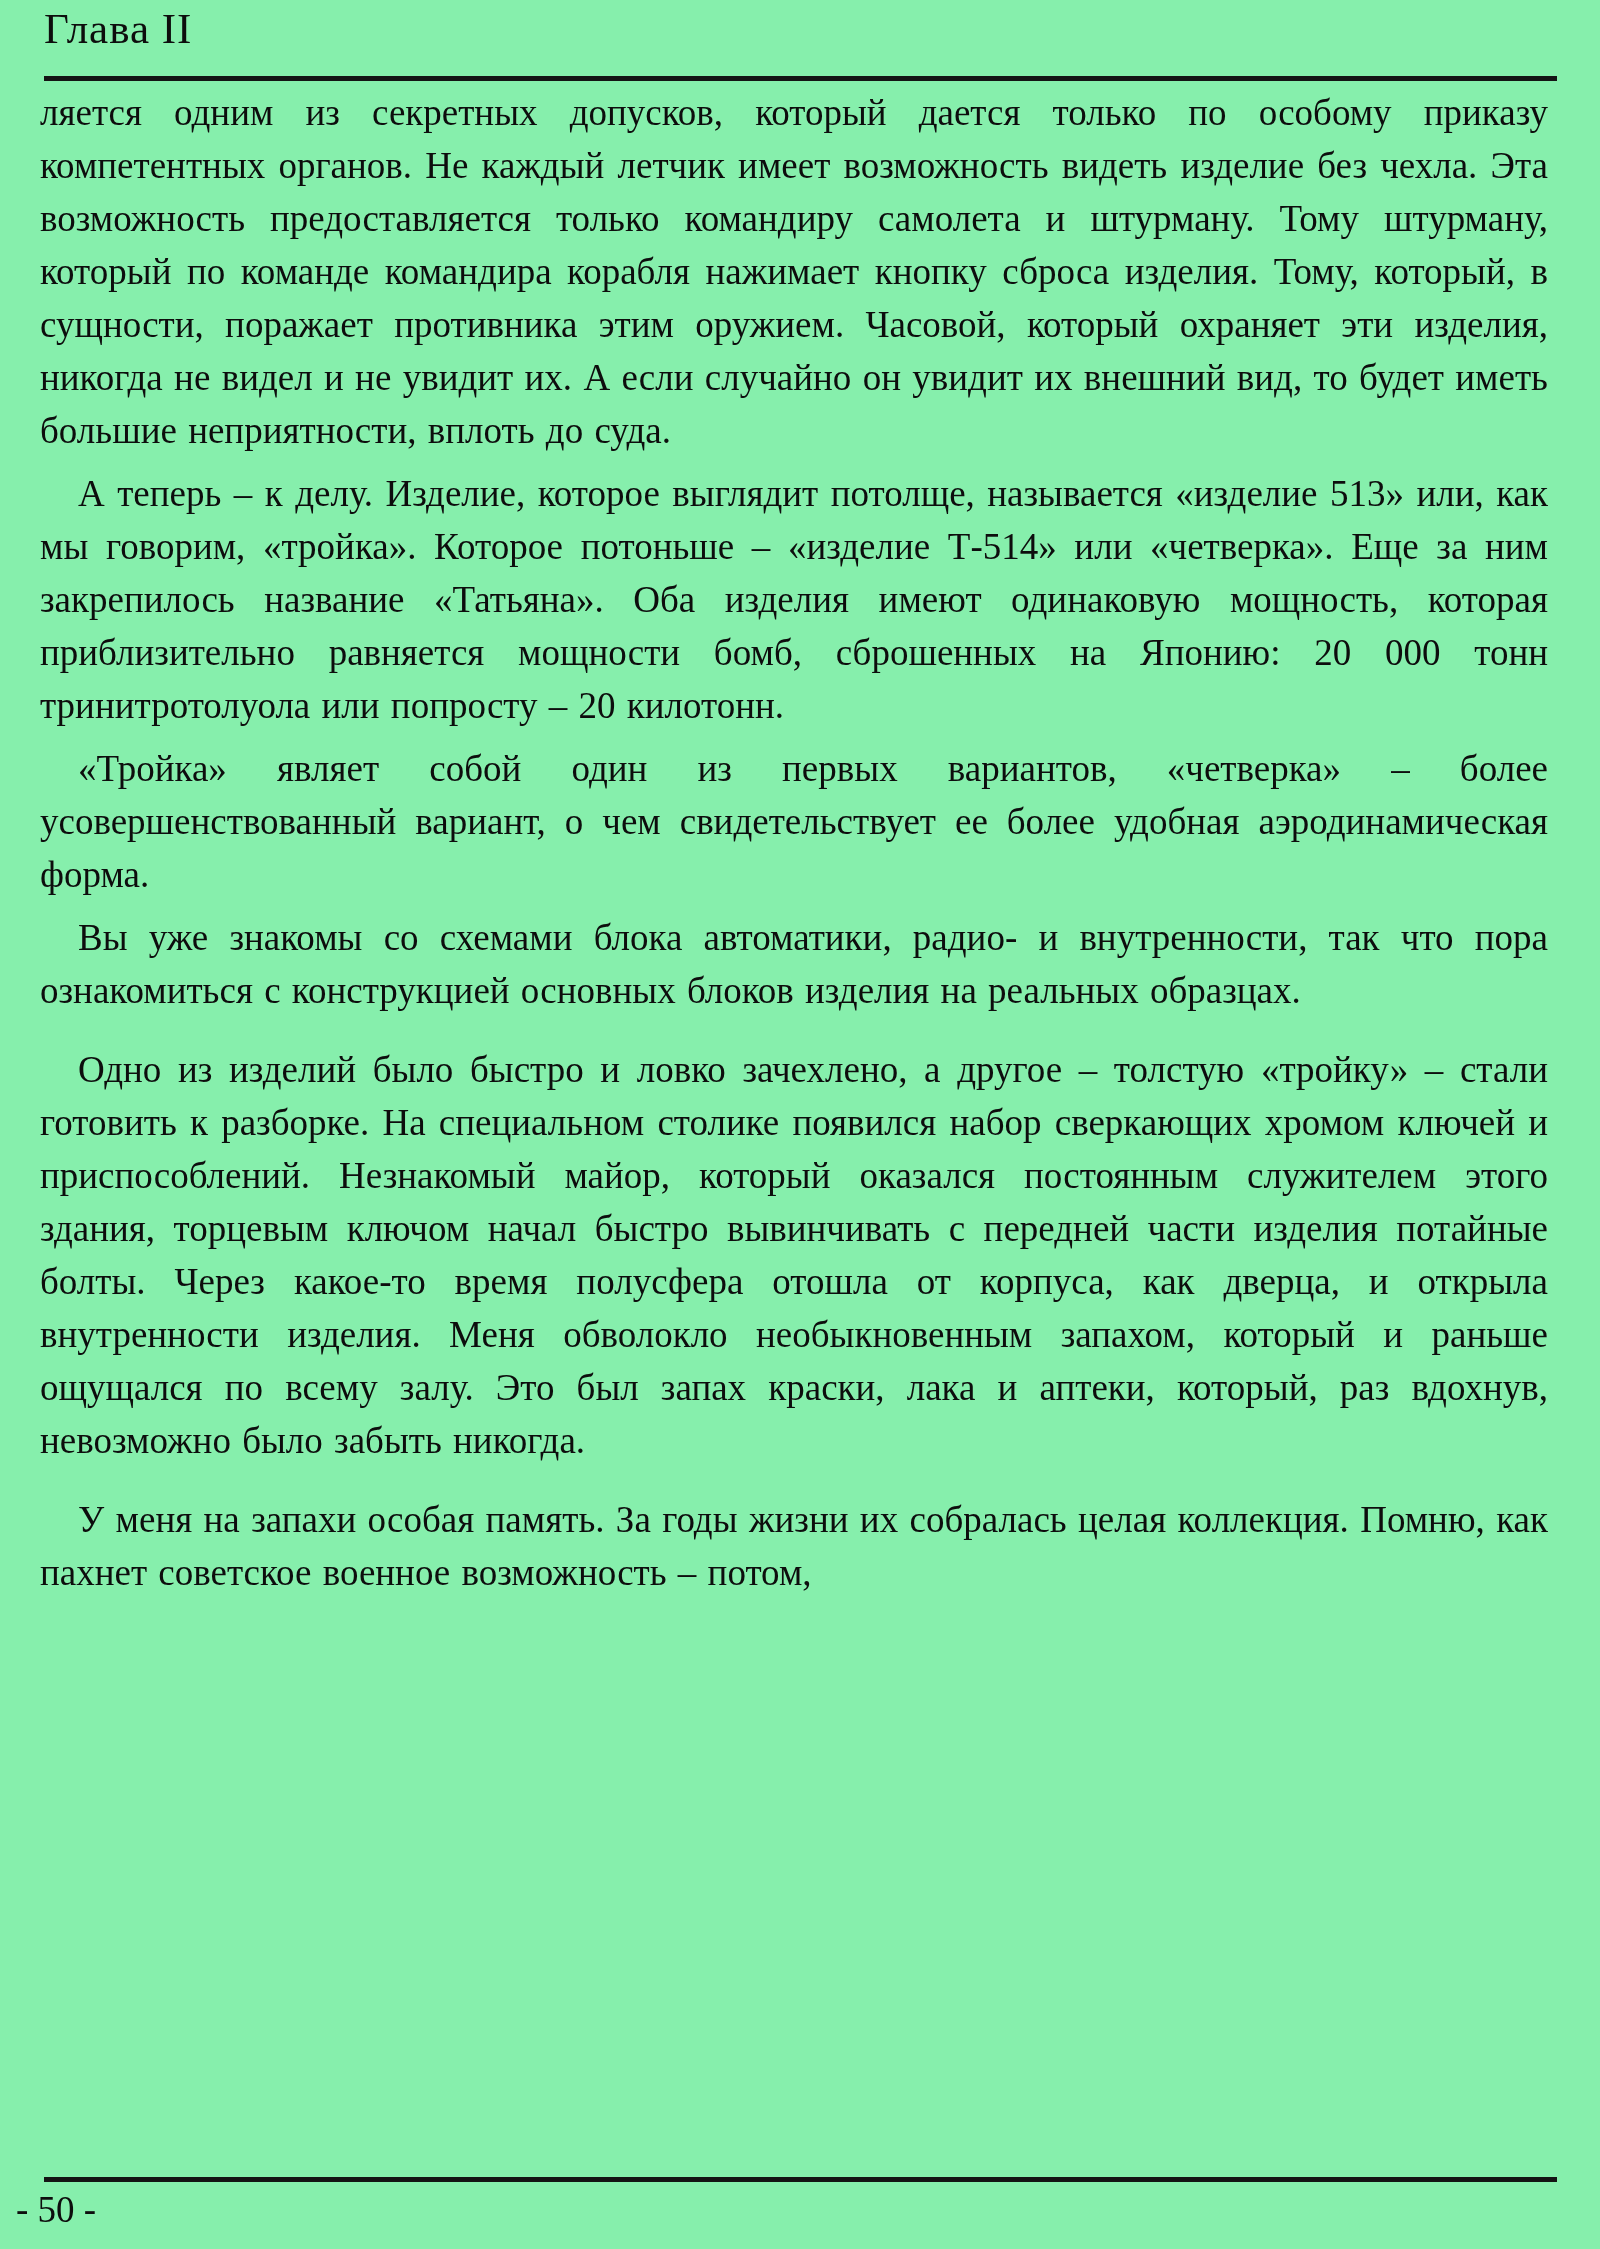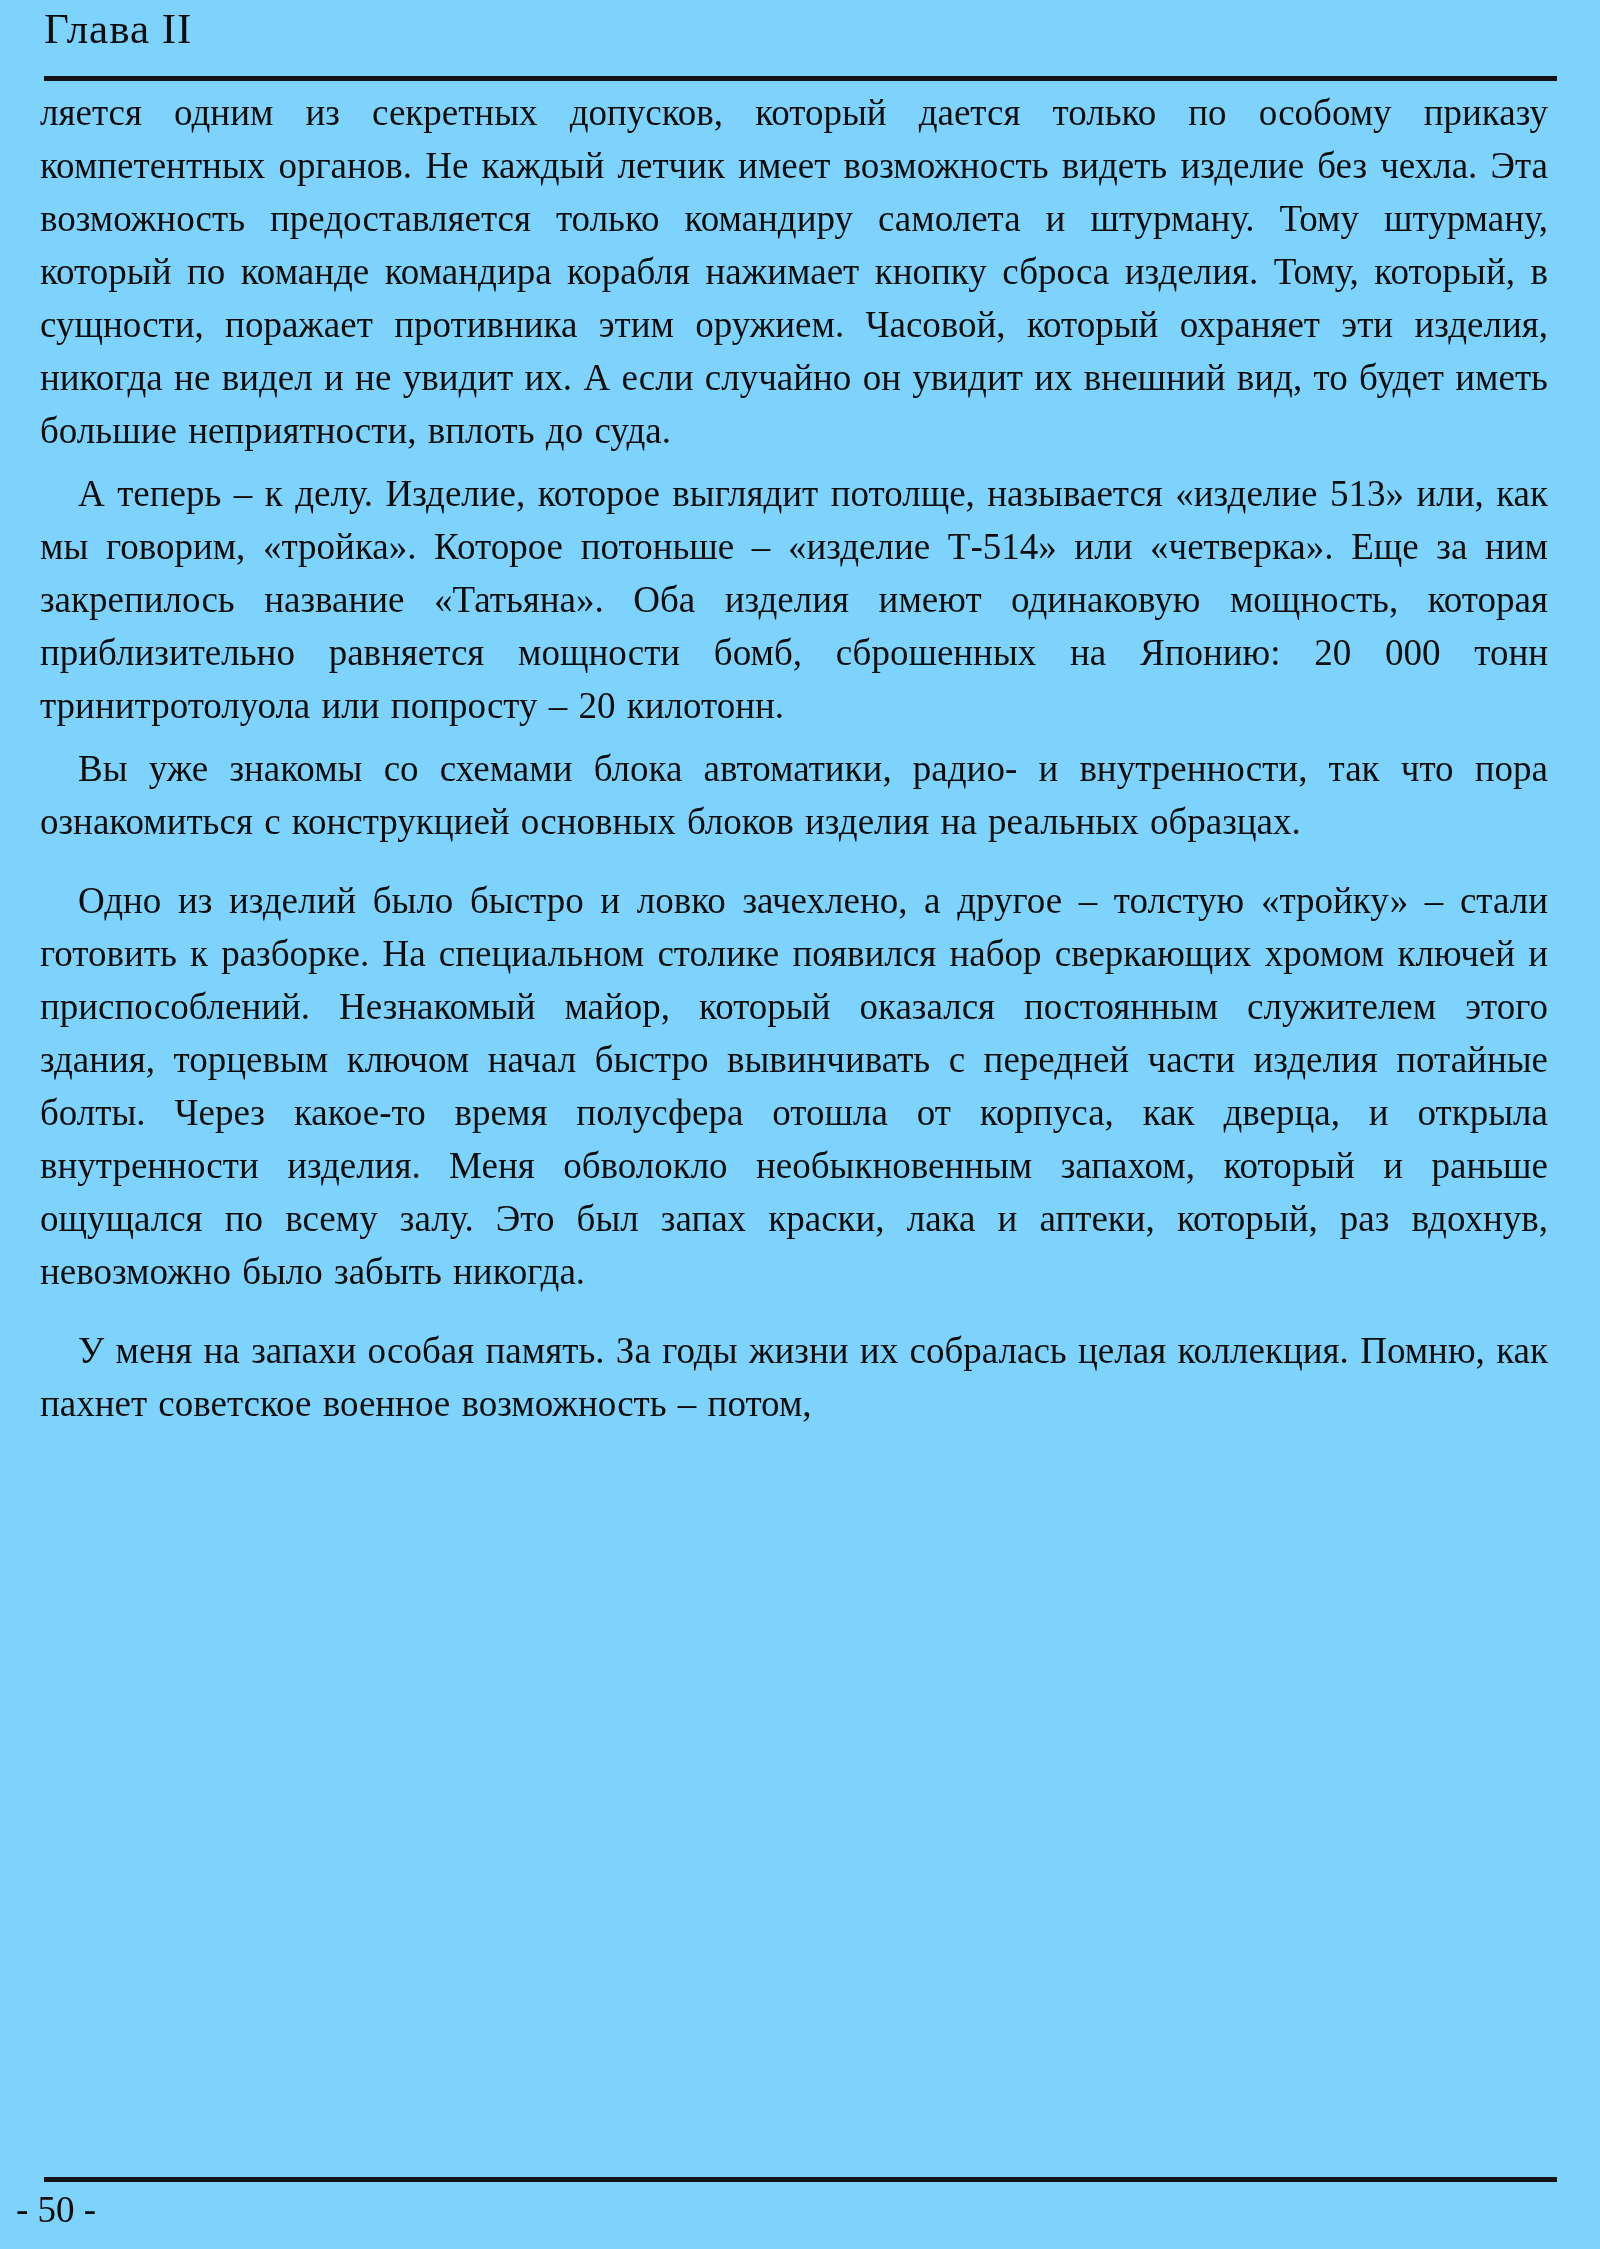--- a/index.html
+++ b/index.html
@@ -4,21 +4,21 @@
 <style>
   html, body {
     margin: 0;
     padding: 0;
     background: #ffffff;
   }
   .page {
     position: relative;
     width: 1600px;
     height: 2249px;
-    background: #7dd3fc;
+    background: #86efac;
     color: #0d0d0d;
     font-family: "Liberation Serif", "DejaVu Serif", serif;
     overflow: hidden;
     box-sizing: border-box;
   }
   .chapter-heading {
     position: absolute;
     top: 4px;
     left: 44px;
     font-size: 43px;
@@ -79,20 +79,21 @@
 
 <div class="page">
 
   <div class="chapter-heading">Глава II</div>
 
   <div class="header-rule"></div>
 
   <div class="page-body">
     <p class="para">ляется одним из секретных допусков, который дается только по особому приказу компетентных органов. Не каждый летчик имеет возможность видеть изделие без чехла. Эта возможность предоставляется только командиру самолета и штурману. Тому штурману, который по команде командира корабля нажимает кнопку сброса изделия. Тому, который, в сущности, поражает противника этим оружием. Часовой, который охраняет эти изделия, никогда не видел и не увидит их. А если случайно он увидит их внешний вид, то будет иметь большие неприятности, вплоть до суда.</p>
     <p class="para indent">А теперь – к делу. Изделие, которое выглядит потолще, называется «изделие 513» или, как мы говорим, «тройка». Которое потоньше – «изделие Т-514» или «четверка». Еще за ним закрепилось название «Татьяна». Оба изделия имеют одинаковую мощность, которая приблизительно равняется мощности бомб, сброшенных на Японию: 20 000 тонн тринитротолуола или попросту – 20 килотонн.</p>
+    <p class="para indent">«Тройка» являет собой один из первых вариантов, «четверка» – более усовершенствованный вариант, о чем свидетельствует ее более удобная аэродинамическая форма.</p>
     <p class="para indent">Вы уже знакомы со схемами блока автоматики, радио- и внутренности, так что пора ознакомиться с конструкцией основных блоков изделия на реальных образцах.</p>
     <p class="para indent gap-lg">Одно из изделий было быстро и ловко зачехлено, а другое – толстую «тройку» – стали готовить к разборке. На специальном столике появился набор сверкающих хромом ключей и приспособлений. Незнакомый майор, который оказался постоянным служителем этого здания, торцевым ключом начал быстро вывинчивать с передней части изделия потайные болты. Через какое-то время полусфера отошла от корпуса, как дверца, и открыла внутренности изделия. Меня обволокло необыкновенным запахом, который и раньше ощущался по всему залу. Это был запах краски, лака и аптеки, который, раз вдохнув, невозможно было забыть никогда.</p>
     <p class="para indent gap-lg">У меня на запахи особая память. За годы жизни их собралась целая коллекция. Помню, как пахнет советское военное возможность – потом,</p>
   </div>
 
   <div class="footer-rule"></div>
 
   <div class="page-number">- 50 -</div>
 
 </div>

